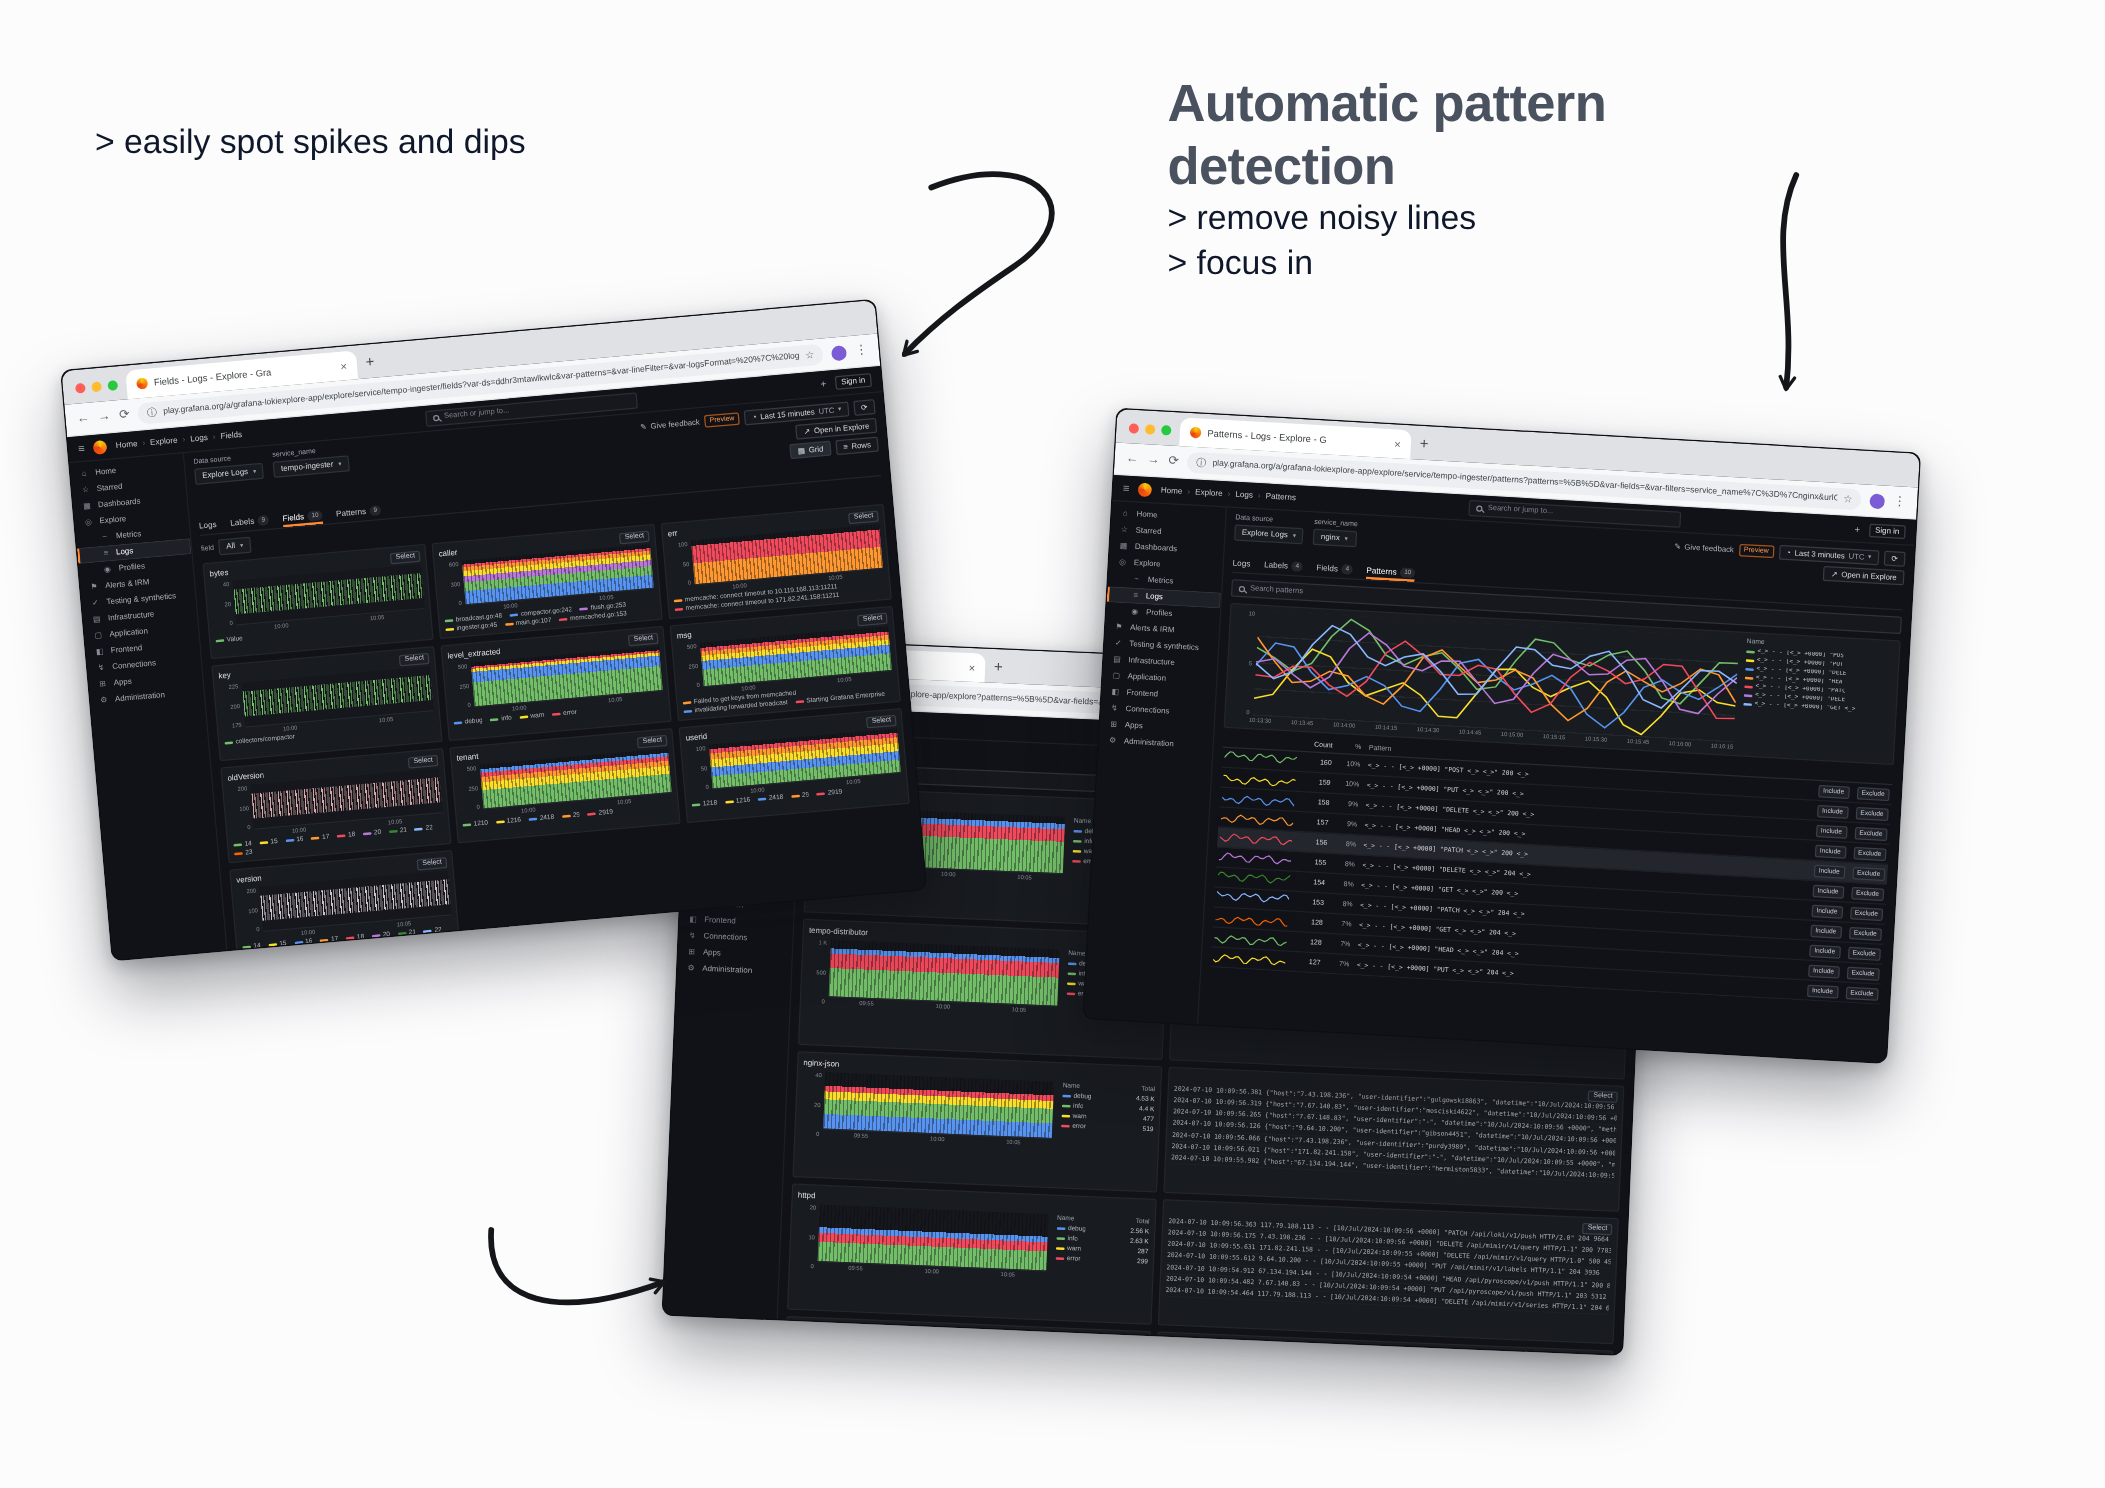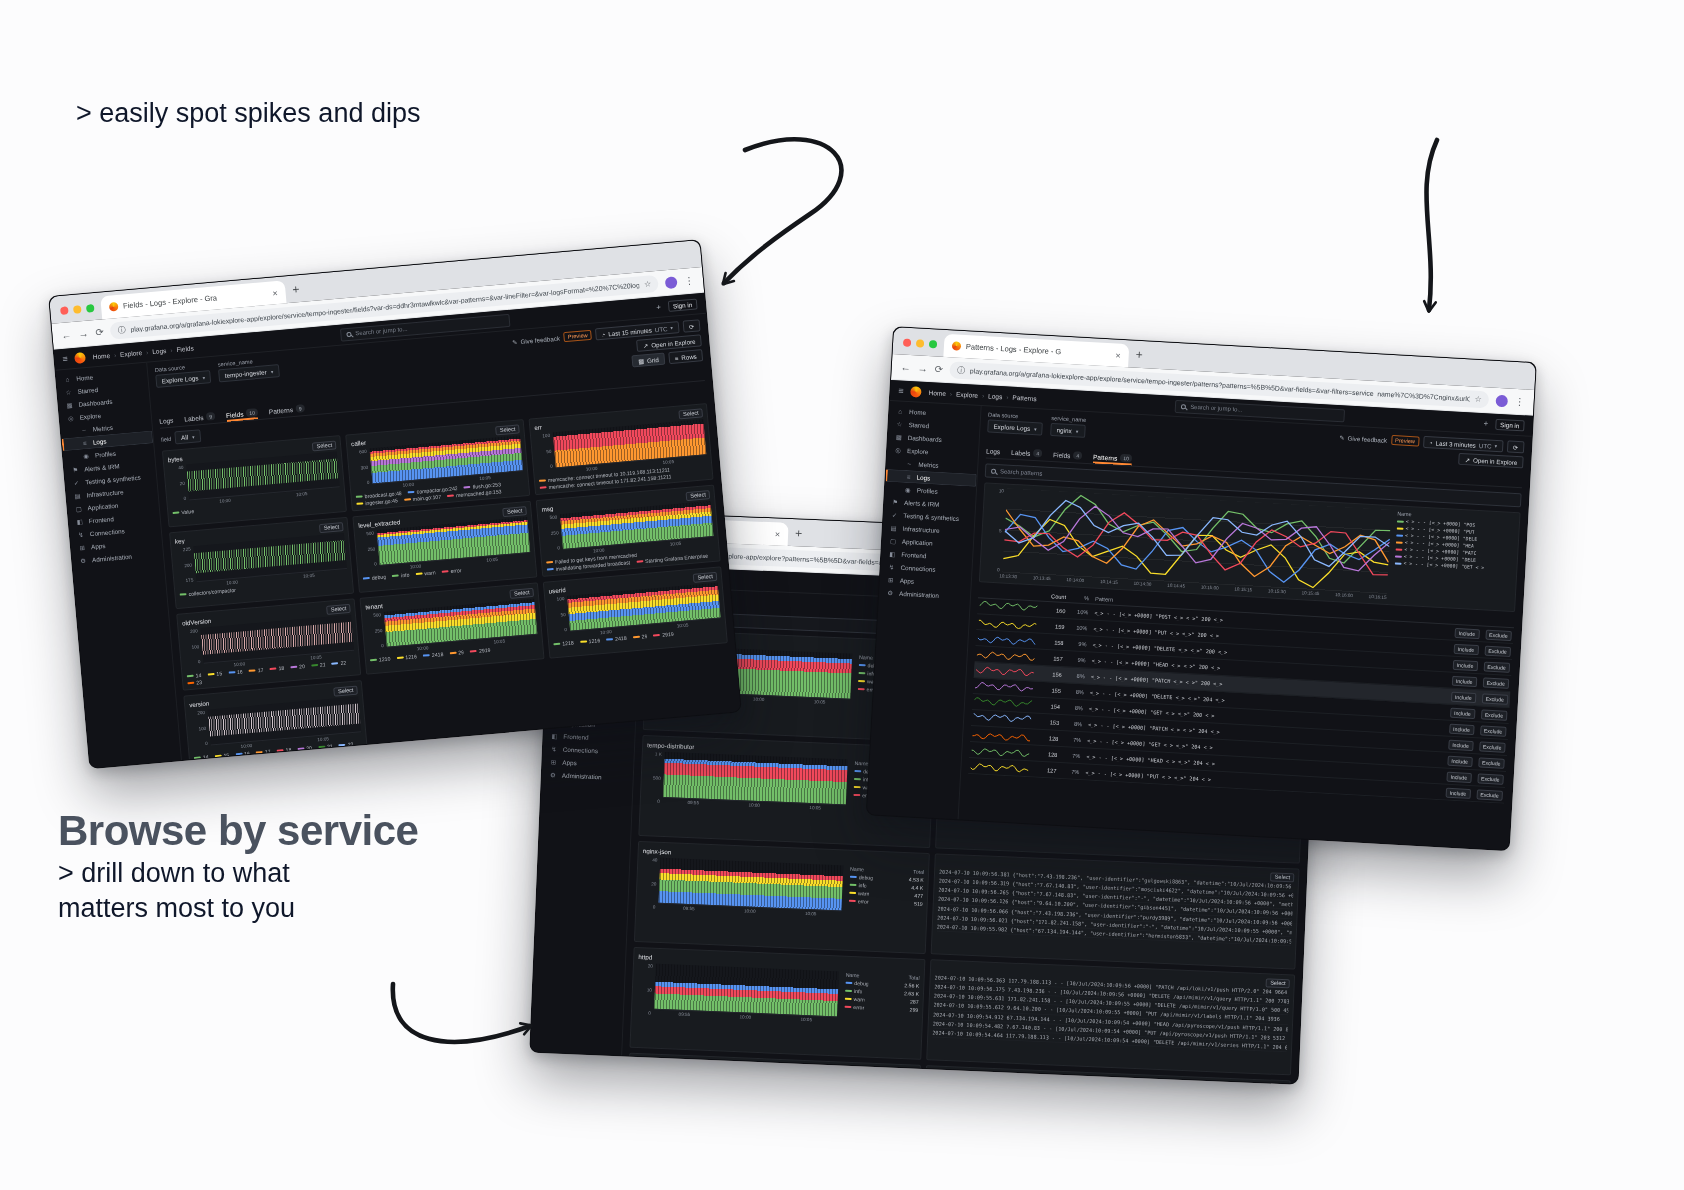--- a/index.html
+++ b/index.html
@@ -132,24 +132,25 @@
   .svcbody{height:52px}
 </style>
 </head>
 <body>
 
 <div class="canvas">
 
   <div class="ann" style="left:76px;top:96px">
     <div class="s">&gt; easily spot spikes and dips</div>
   </div>
-  <div class="ann" style="left:58px;top:806px">
-    <div class="t">Browse by service</div>
-    <div class="s">&gt; drill down to what</div>
-    <div class="s">matters most to you</div>
+  <div class="ann" style="left:934px;top:58px;width:440px">
+    <div class="t">Automatic pattern</div>
+    <div class="t">detection</div>
+    <div class="s">&gt; remove noisy lines</div>
+    <div class="s">&gt; focus in</div>
   </div>
 
   <svg class="arrows" width="1684" height="1190" viewBox="0 0 1684 1190">
     <defs>
       <marker id="ah" viewBox="0 0 10 10" refX="6.5" refY="5" markerWidth="3.6" markerHeight="3.6" orient="auto">
         <path d="M1.5,1.5 L7.5,5 L1.5,8.5" fill="none" stroke="#14161a" stroke-width="1.6" stroke-linecap="round" stroke-linejoin="round"></path>
       </marker>
     </defs>
     <path class="ar" d="M745,150 C830,116 876,170 810,214 C779,235 751,255 724,283" marker-end="url(#ah)"></path>
     <path class="ar" d="M1437,140 C1414,190 1437,240 1429,310" marker-end="url(#ah)"></path>

